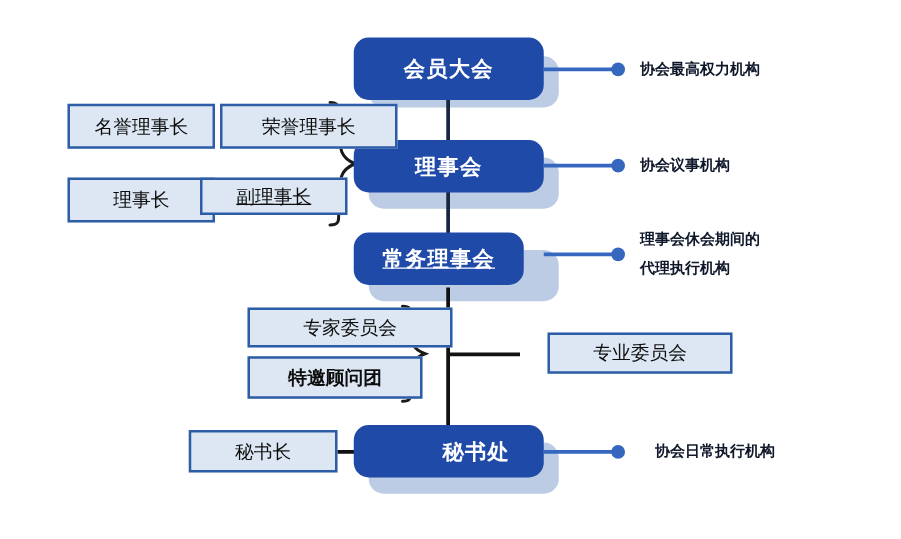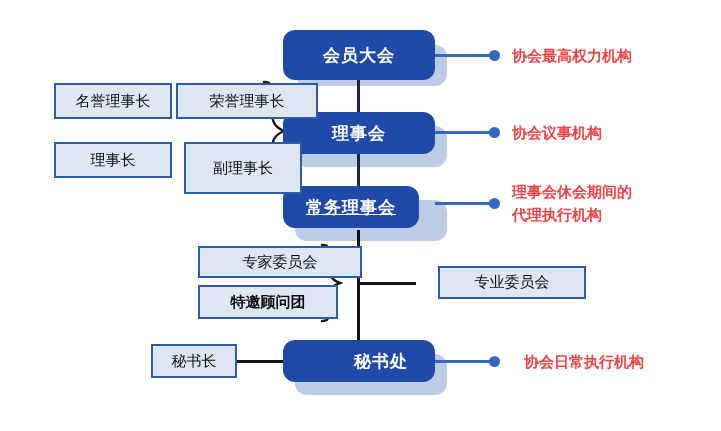--- a/index.html
+++ b/index.html
@@ -83,23 +83,23 @@
   .leader-dot {
     position: absolute;
     width: 11px;
     height: 11px;
     border-radius: 50%;
     background: #3567BF;
     z-index: 5;
   }
   .note {
     position: absolute;
-    color: #ef4444;
+    color: #0f172a;
     font-weight: bold;
-    font-size: 15px;
+    font-size: 12px;
     line-height: 23px;
     white-space: pre-line;
     z-index: 5;
   }
   .brace {
     position: absolute;
     z-index: 4;
   }
 </style>
 </head>
@@ -134,21 +134,21 @@
 
   <div class="box" style="left:30px; top:83px; width:118px; height:36px;">
     <span>名誉理事长</span>
   </div>
   <div class="box" style="left:152px; top:83px; width:142px; height:36px;">
     <span>荣誉理事长</span>
   </div>
   <div class="box" style="left:30px; top:142px; width:118px; height:36px;">
     <span>理事长</span>
   </div>
-  <div class="box" style="left:160px; top:142px; width:118px; height:52px;">
+  <div class="box" style="left:136px; top:142px; width:118px; height:30px;text-decoration:underline;">
     <span>副理事长</span>
   </div>
 
   <svg class="brace" style="left:262px; top:80px;" width="26" height="102" viewBox="0 0 26 102">
     <path d="M2 2 C 12 2, 8 8, 9 22 C 10 40, 10 46, 22 51 C 10 56, 10 62, 9 80 C 8 94, 12 100, 2 100" fill="none" stroke="#1A1A1A" stroke-width="2.4" stroke-linecap="round"></path>
   </svg>
 
   <div class="box" style="left:174px; top:246px; width:164px; height:32px;">
     <span>专家委员会</span>
   </div>
@@ -158,21 +158,21 @@
 
   <svg class="brace" style="left:320px; top:243px;" width="24" height="80" viewBox="0 0 24 80">
     <path d="M2 2 C 11 2, 7 6, 8 17 C 9 31, 9 36, 20 40 C 9 44, 9 49, 8 63 C 7 74, 11 78, 2 78" fill="none" stroke="#1A1A1A" stroke-width="2.4" stroke-linecap="round"></path>
   </svg>
 
   <div class="hline" style="left:359px; top:282px; width:57px;"></div>
   <div class="box" style="left:414px; top:266px; width:148px; height:33px;text-align:right;">
     <span>专业委员会</span>
   </div>
 
-  <div class="box" style="left:127px; top:344px; width:86px; height:34px;">
+  <div class="box" style="left:127px; top:344px; width:119px; height:34px;">
     <span>秘书长</span>
   </div>
   <div class="hline" style="left:231px; top:360px; width:56px;"></div>
 
   <div class="leader" style="left:435px; top:54px; width:62px;"></div>
   <div class="leader-dot" style="left:489px; top:50px;"></div>
   <div class="note" style="left:512px; top:44px;">协会最高权力机构</div>
 
   <div class="leader" style="left:435px; top:131px; width:62px;"></div>
   <div class="leader-dot" style="left:489px; top:127px;"></div>

